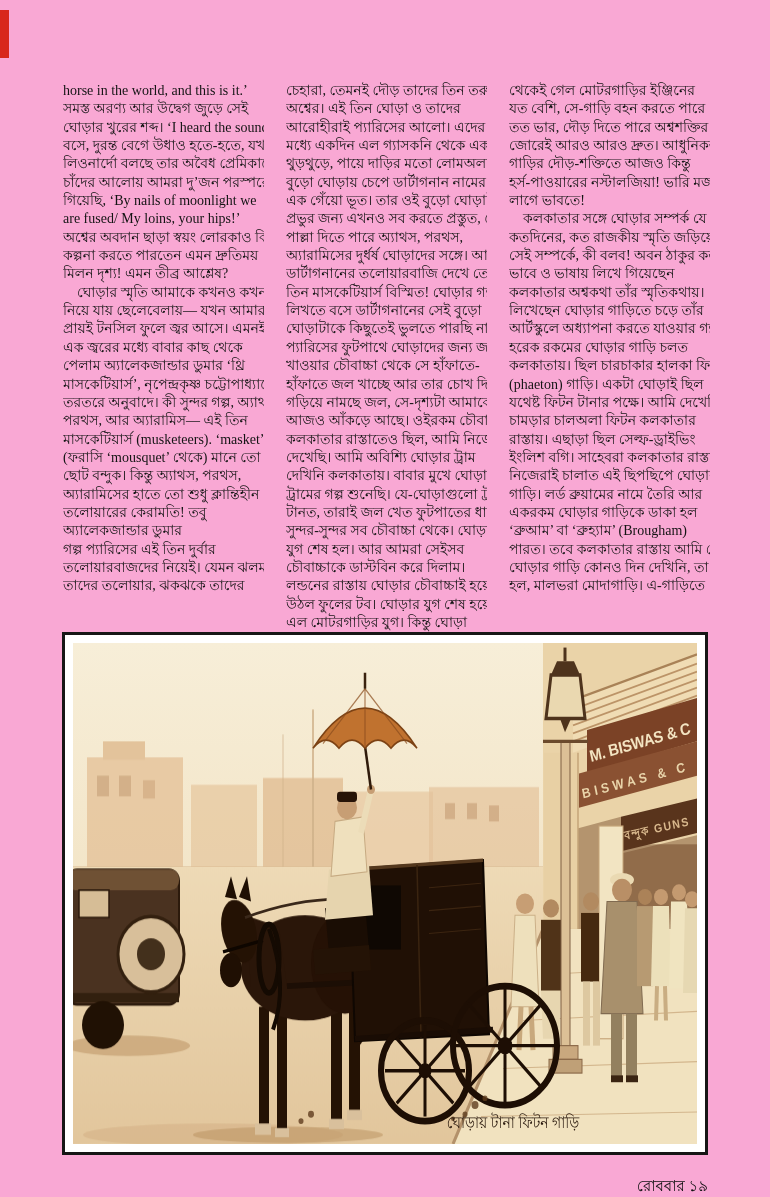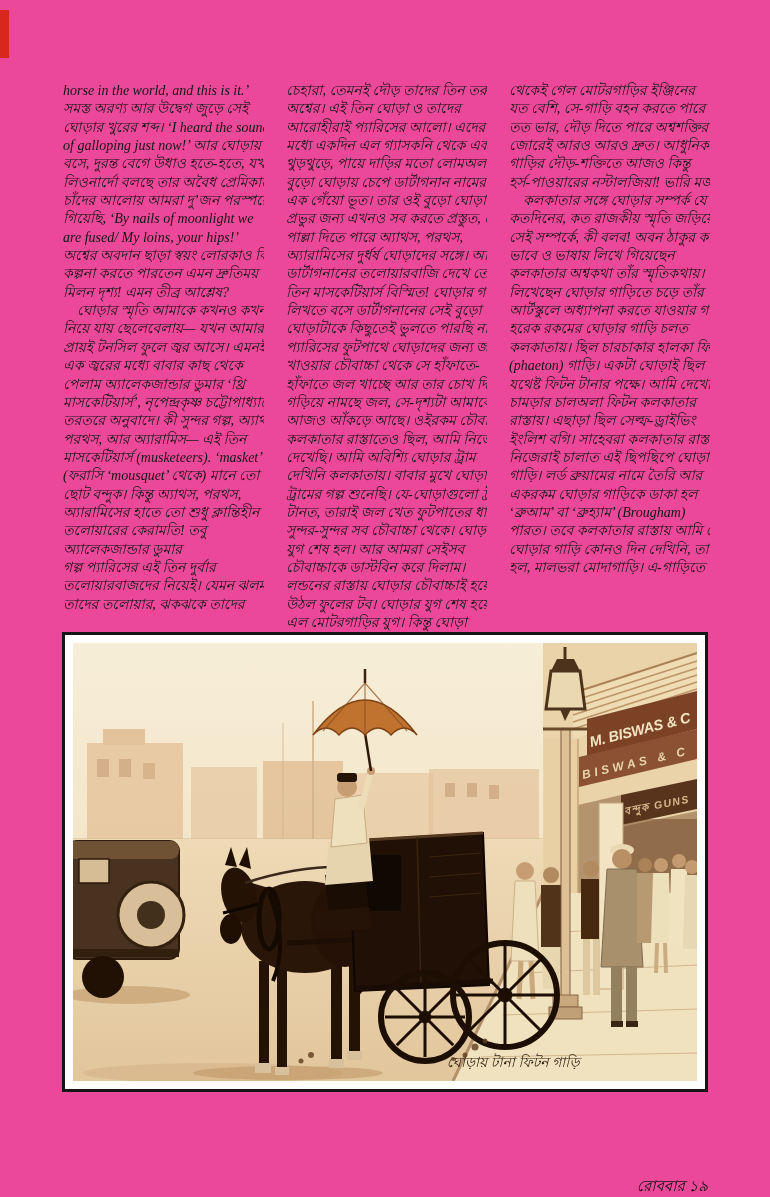--- a/index.html
+++ b/index.html
@@ -1,42 +1,41 @@
 <!DOCTYPE html>
 <html><head>
 <meta charset="utf-8">
 <style>
   html,body{margin:0;padding:0;background:#ffffff;}
-  .page{position:relative;width:770px;height:1197px;background:#ec4899;overflow:hidden;
-        font-family:"Liberation Serif",serif;color:#141414;font-style:italic;}
+  .page{position:relative;width:770px;height:1197px;background:#f9a8d4;overflow:hidden;
+        font-family:"Liberation Serif",serif;color:#141414;}
   .spine-mark{position:absolute;left:0;top:10px;width:9px;height:48px;background:#d8271c;}
   .cols{position:absolute;left:63px;top:82px;display:flex;gap:22px;}
   .col{width:201px;overflow:hidden;}
   .tline{font-size:14px;line-height:18.35px;height:18.35px;white-space:pre;}
-  .photo-frame{position:absolute;left:62px;top:632px;width:646px;height:460px;background:#ffffff;
+  .photo-frame{position:absolute;left:62px;top:632px;width:646px;height:523px;background:#ffffff;
                border:3px solid #161616;box-sizing:border-box;padding:8px;}
   .photo-frame svg{display:block;width:100%;height:100%;}
   .footer{position:absolute;left:500px;top:1174px;width:208px;text-align:right;
           font-size:15px;color:#111;}
   .sign-text{font-family:"Liberation Sans",sans-serif;font-weight:bold;}
   .caption-text{font-family:"Liberation Serif",serif;}
 </style>
 </head>
 <body>
 
 <div class="page">
 
   <div class="spine-mark"></div>
 
   <div class="cols">
     <div class="col">
         <div class="tline">horse in the world, and this is it.’</div>
         <div class="tline">সমস্ত অরণ্য আর উদ্বেগ জুড়ে সেই</div>
         <div class="tline">ঘোড়ার খুরের শব্দ। ‘I heard the sound</div>
-        <div class="tline">of galloping just now!’ আর ঘোড়ায়</div>
         <div class="tline">বসে, দুরন্ত বেগে উধাও হতে-হতে, যখন</div>
         <div class="tline">লিওনার্দো বলছে তার অবৈধ প্রেমিকাকে,</div>
         <div class="tline">চাঁদের আলোয় আমরা দু’জন পরস্পরের</div>
         <div class="tline">গিয়েছি, ‘By nails of moonlight we</div>
         <div class="tline">are fused/ My loins, your hips!’</div>
         <div class="tline">অশ্বের অবদান ছাড়া স্বয়ং লোরকাও কি</div>
         <div class="tline">কল্পনা করতে পারতেন এমন দ্রুতিময়</div>
         <div class="tline">মিলন দৃশ্য! এমন তীব্র আশ্লেষ?</div>
         <div class="tline"> ঘোড়ার স্মৃতি আমাকে কখনও কখনও</div>
         <div class="tline">নিয়ে যায় ছেলেবেলায়— যখন আমার</div>
@@ -88,20 +87,21 @@
         <div class="tline">উঠল ফুলের টব। ঘোড়ার যুগ শেষ হয়ে</div>
         <div class="tline">এল মোটরগাড়ির যুগ। কিন্তু ঘোড়া</div>
       </div>
     <div class="col">
         <div class="tline">থেকেই গেল মোটরগাড়ির ইঞ্জিনের</div>
         <div class="tline">যত বেশি, সে-গাড়ি বহন করতে পারে</div>
         <div class="tline">তত ভার, দৌড় দিতে পারে অশ্বশক্তির</div>
         <div class="tline">জোরেই আরও আরও দ্রুত। আধুনিকতম</div>
         <div class="tline">গাড়ির দৌড়-শক্তিতে আজও কিন্তু</div>
         <div class="tline">হর্স-পাওয়ারের নস্টালজিয়া! ভারি মজা</div>
+        <div class="tline">লাগে ভাবতে!</div>
         <div class="tline"> কলকাতার সঙ্গে ঘোড়ার সম্পর্ক যে</div>
         <div class="tline">কতদিনের, কত রাজকীয় স্মৃতি জড়িয়ে</div>
         <div class="tline">সেই সম্পর্কে, কী বলব! অবন ঠাকুর কত</div>
         <div class="tline">ভাবে ও ভাষায় লিখে গিয়েছেন</div>
         <div class="tline">কলকাতার অশ্বকথা তাঁর স্মৃতিকথায়।</div>
         <div class="tline">লিখেছেন ঘোড়ার গাড়িতে চড়ে তাঁর</div>
         <div class="tline">আর্টস্কুলে অধ্যাপনা করতে যাওয়ার গল্প।</div>
         <div class="tline">হরেক রকমের ঘোড়ার গাড়ি চলত</div>
         <div class="tline">কলকাতায়। ছিল চারচাকার হালকা ফিটন</div>
         <div class="tline">(phaeton) গাড়ি। একটা ঘোড়াই ছিল</div>

